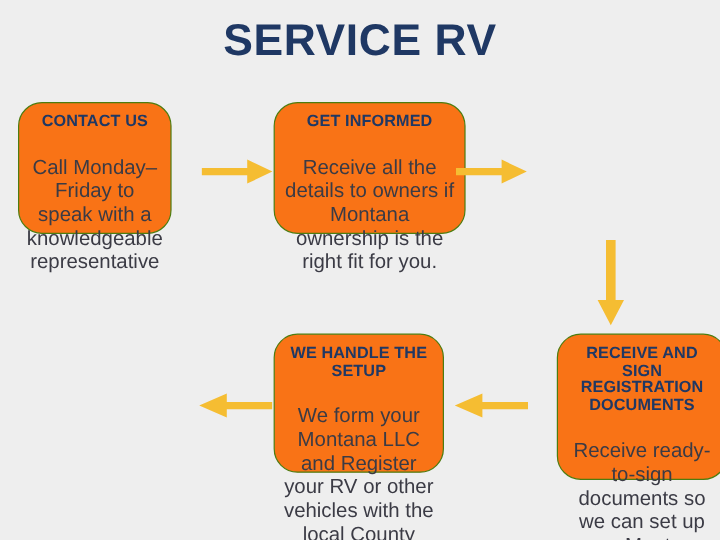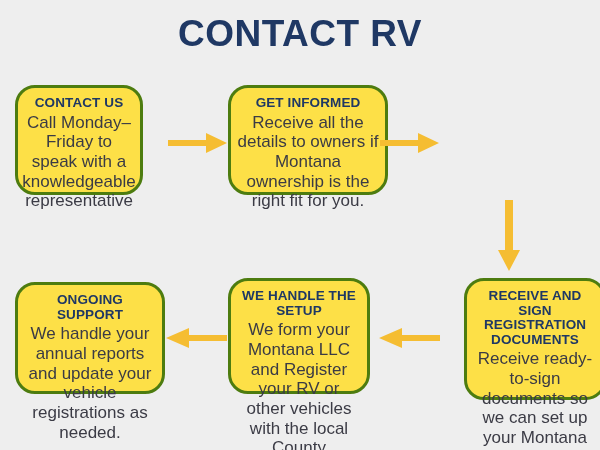--- a/index.html
+++ b/index.html
@@ -31,29 +31,30 @@
     font-weight: bold;
     letter-spacing: 0.5px;
     color: #1f3864;
     line-height: 1.1;
   }
 
   
   .step-box {
     position: absolute;
     box-sizing: border-box;
-    background: #fde047;
-    border: 3px solid #4d7c0f;
+    background: #f97316;
+    border: 1px solid #4d7c0f;
     border-radius: 20px;
     display: flex;
     flex-direction: column;
     align-items: center;
     justify-content: flex-start;
     padding: 8px 6px 6px 6px;
     text-align: center;
+    gap: 19px;
   }
   .step-title {
     color: #1f3864;
     font-weight: bold;
     font-size: 13.5px;
     line-height: 1.08;
     letter-spacing: 0.1px;
     margin-bottom: 2px;
   }
   .step-body {
@@ -82,37 +83,33 @@
   #arrow-2 { left: 380px; top: 130px; }
   #arrow-3 { left: 496px; top: 200px; }
   #arrow-4 { left: 378px; top: 325px; }
   #arrow-5 { left: 165px; top: 325px; }
 </style>
 </head>
 <body>
 
 <div id="canvas">
 
-  <div id="title">CONTACT RV</div>
+  <div id="title">SERVICE RV</div>
 
   <div class="step-box" id="box-contact-us">
     <div class="step-title">CONTACT US</div>
     <div class="step-body">Call Monday–Friday to speak with a knowledgeable representative</div>
   </div>
 
   <div class="step-box" id="box-get-informed">
     <div class="step-title">GET INFORMED</div>
     <div class="step-body">Receive all the details to owners if Montana ownership is the right fit for you.</div>
   </div>
 
 
-  <div class="step-box" id="box-ongoing-support">
-    <div class="step-title">ONGOING SUPPORT</div>
-    <div class="step-body">We handle your annual reports and update your vehicle registrations as needed.</div>
-  </div>
 
   <div class="step-box" id="box-we-handle-setup">
     <div class="step-title">WE HANDLE THE SETUP</div>
     <div class="step-body">We form your Montana LLC and Register your RV or other vehicles with the local County Treasurer</div>
   </div>
 
   <div class="step-box" id="box-receive-sign">
     <div class="step-title">RECEIVE AND SIGN REGISTRATION DOCUMENTS</div>
     <div class="step-body">Receive ready-to-sign documents so we can set up your Montana LLC and register your vehicle(s)</div>
   </div>

